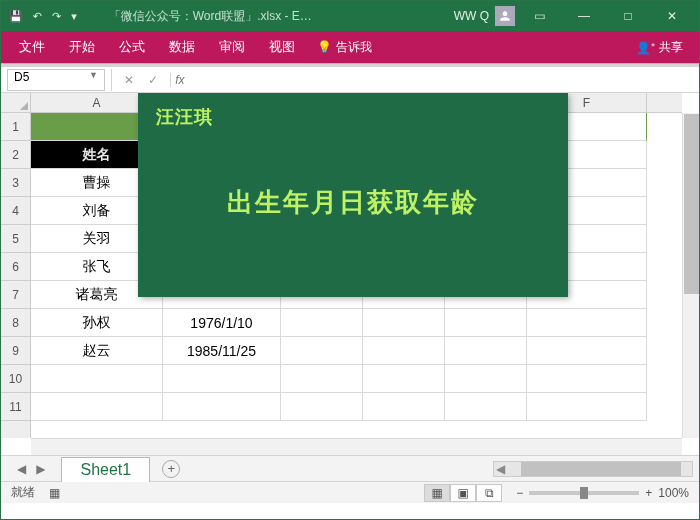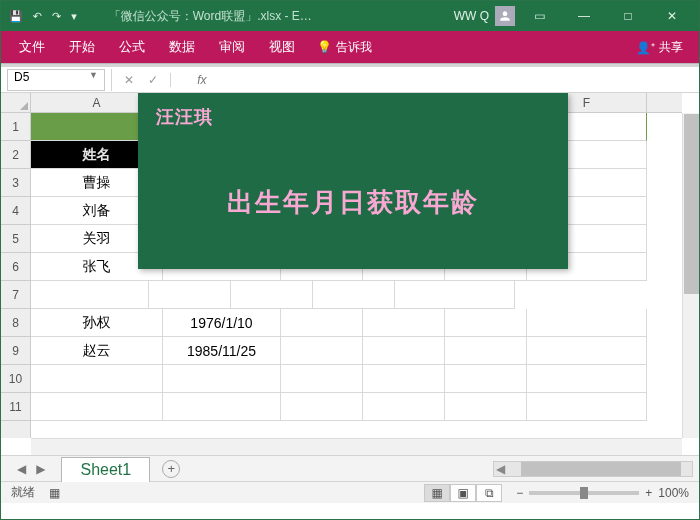--- a/index.html
+++ b/index.html
@@ -16,37 +16,37 @@
 .rtab{padding:6px 12px;color:#fff;font-size:13px}
 .ribbon .spacer{flex:1}
 .tell{display:flex;align-items:center;gap:4px;padding:0 10px}
 .share{display:flex;align-items:center;gap:4px;padding:0 10px}
 .divider{height:4px;background:#d4d4d4;border-top:1px solid #b7b7b7}
 .fbar{height:26px;display:flex;align-items:center;border-bottom:1px solid #d4d4d4;background:#fff}
 .namebox{width:98px;height:22px;border:1px solid #c8c8c8;margin:0 6px;display:flex;padding:0 6px;font-size:12px;justify-content:space-between}
 .namebox .dd{color:#777;font-size:9px}
 .fbar .vline{width:1px;height:22px;background:#d4d4d4}
 .fbar .fbtns{display:flex;align-items:center;gap:14px;padding:0 12px;color:#999}
-.fbar .fx{font-style:italic;color:#777;padding:0 26px;border-left:1px solid #d4d4d4}
+.fbar .fx{font-style:italic;color:#777;padding:0 4px;border-left:1px solid #d4d4d4}
 .grid{position:relative;height:362px;overflow:hidden;background:#fff}
 .corner{position:absolute;left:0;top:0;width:30px;height:20px;background:#eee;border-right:1px solid #ccc;border-bottom:1px solid #ccc}
 .corner::after{content:"";position:absolute;right:2px;bottom:2px;width:0;height:0;border-left:8px solid transparent;border-bottom:8px solid #b3b3b3}
 .colhdrs{position:absolute;left:30px;top:0;right:17px;height:20px;display:flex;background:#eee;border-bottom:1px solid #ccc}
 .ch{border-right:1px solid #ccc;text-align:center;line-height:20px;color:#555}
 .rowhdrs{position:absolute;left:0;top:20px;width:30px;bottom:17px;background:#eee;border-right:1px solid #ccc}
 .rh{height:28px;border-bottom:1px solid #ccc;text-align:center;line-height:28px;color:#555;font-size:12px}
 .cells{position:absolute;left:30px;top:20px;right:17px;bottom:17px}
 .crow{display:flex;height:28px}
 .cell{border-right:1px solid #d9d9d9;border-bottom:1px solid #d9d9d9;display:flex;align-items:center;justify-content:center;font-size:14px;background:#fff}
 .row1 .cell{background:#6a9d48;color:#fff;font-weight:bold;border-right:1px solid #6a9d48}
 .row2 .cell{background:#000;color:#e5e5e5;font-weight:bold}
 .vsb{position:absolute;right:0;top:20px;width:17px;bottom:17px;background:#f1f1f1;border-left:1px solid #dcdcdc}
 .vsb .thumb{width:15px;height:180px;background:#c1c1c1;margin:1px auto}
 .hsb{position:absolute;left:30px;right:17px;bottom:0;height:17px;background:#f1f1f1;border-top:1px solid #dcdcdc}
-.overlay{position:absolute;left:137px;top:0;width:430px;height:176px;background:#1f6b45;color:#f9a8d4;box-shadow:2px 2px 6px rgba(0,0,0,.3)}
+.overlay{position:absolute;left:137px;top:0;width:430px;height:204px;background:#1f6b45;color:#bef264;box-shadow:2px 2px 6px rgba(0,0,0,.3)}
 .overlay .ov1{position:absolute;left:18px;top:12px;font-size:18px;font-weight:900;letter-spacing:1px}
 .overlay .ov2{position:absolute;left:0;right:0;top:92px;text-align:center;font-size:26px;font-weight:900;letter-spacing:2px}
 .tabs{height:26px;display:flex;align-items:center;border-top:1px solid #d4d4d4;background:#f3f3f3}
 .tabs .tabnav{display:flex;gap:10px;padding:0 16px;color:#777}
 .tabs .sheet{background:#fff;border:1px solid #b7b7b7;border-bottom:none;padding:3px 18px;color:#217346;font-size:16px;margin-bottom:-1px}
 .tabs .add{width:18px;height:18px;border:1px solid #aaa;border-radius:50%;display:flex;align-items:center;justify-content:center;color:#666;margin-left:12px;font-size:13px}
 .tabs .spacer{flex:1}
 .tabs .hscroll{width:200px;height:16px;background:#e6e6e6;border:1px solid #ccc;margin-right:6px;display:flex;align-items:center}
 .tabs .hscroll .th{width:160px;height:14px;background:#c1c1c1;margin-left:14px}
 .status{height:22px;background:#f3f3f3;border-top:1px solid #d4d4d4;display:flex;align-items:center;padding:0 10px;gap:14px;color:#555}
@@ -184,20 +184,21 @@
       </div>
     <div class="crow">
         <div class="cell cA">张飞</div>
         <div class="cell cB"></div>
         <div class="cell cC"></div>
         <div class="cell cD"></div>
         <div class="cell cE"></div>
         <div class="cell cF"></div>
       </div>
     <div class="crow">
+        <div class="cell cA">诸葛亮</div>
         <div class="cell cB"></div>
         <div class="cell cC"></div>
         <div class="cell cD"></div>
         <div class="cell cE"></div>
         <div class="cell cF"></div>
       </div>
     <div class="crow">
         <div class="cell cA">孙权</div>
         <div class="cell cB">1976/1/10</div>
         <div class="cell cC"></div>

